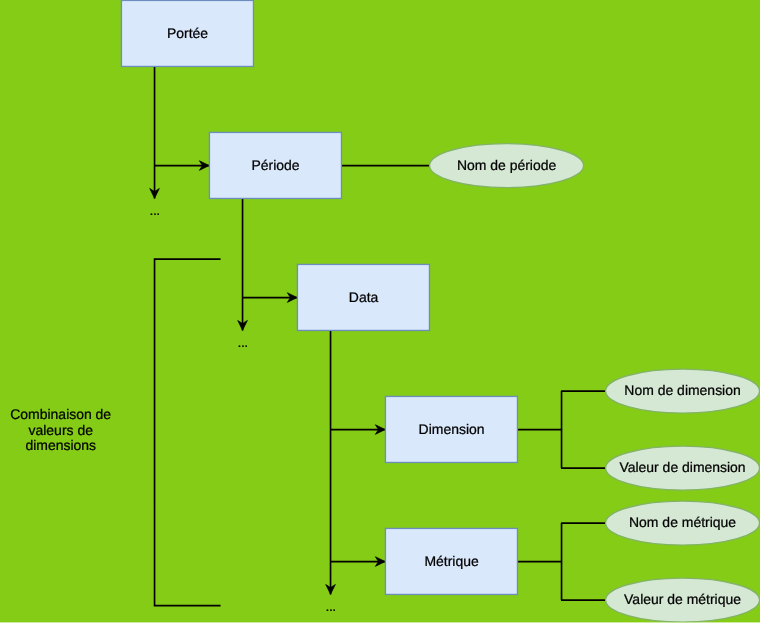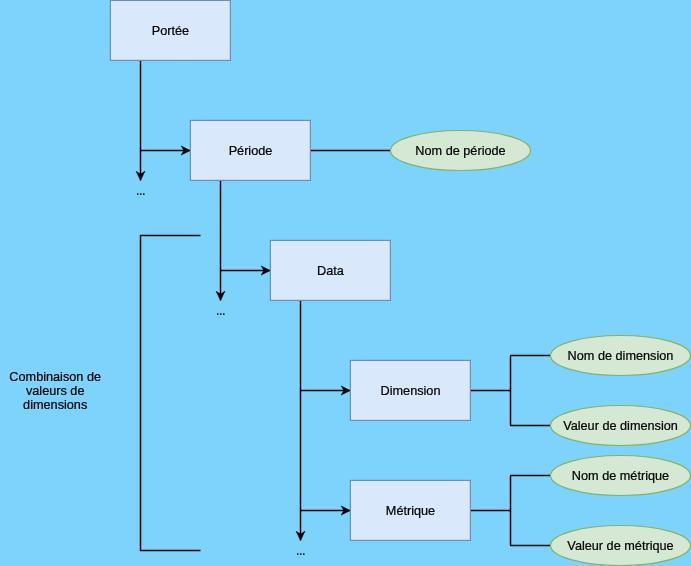--- a/index.html
+++ b/index.html
@@ -11,21 +11,21 @@
   body {
     width: 691px;
     height: 566px;
     overflow: hidden;
     font-family: "Liberation Sans", sans-serif;
   }
   #canvas {
     position: relative;
     width: 691px;
     height: 566px;
-    background: #7dd3fc;
+    background: #84cc16;
   }
   svg#diagram {
     position: absolute;
     left: 0;
     top: 0;
     width: 691px;
     height: 566px;
     display: block;
     shape-rendering: geometricPrecision;
   }

